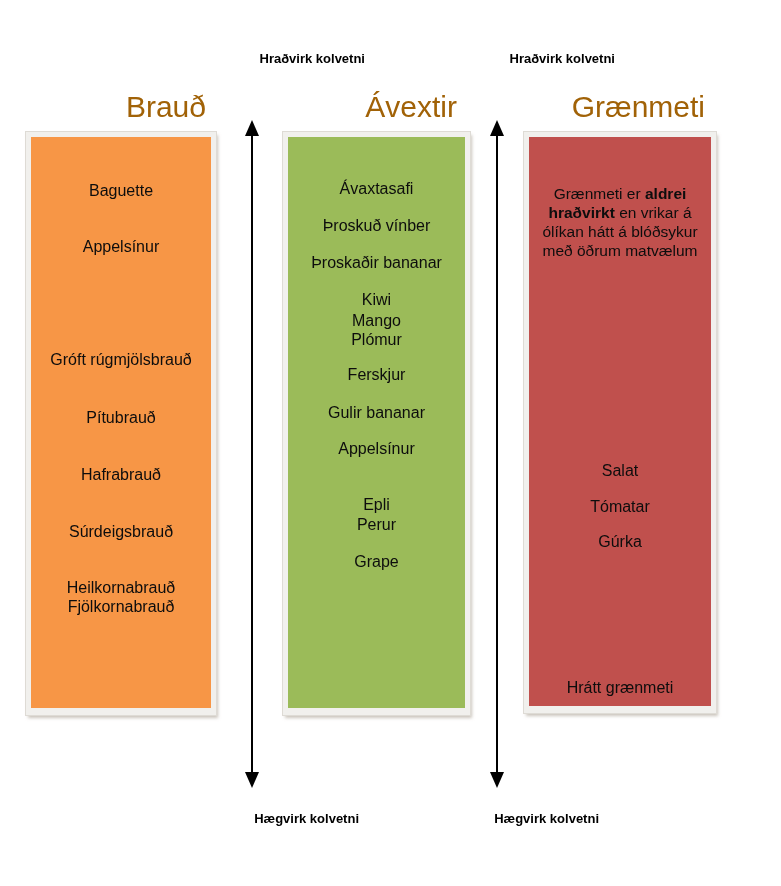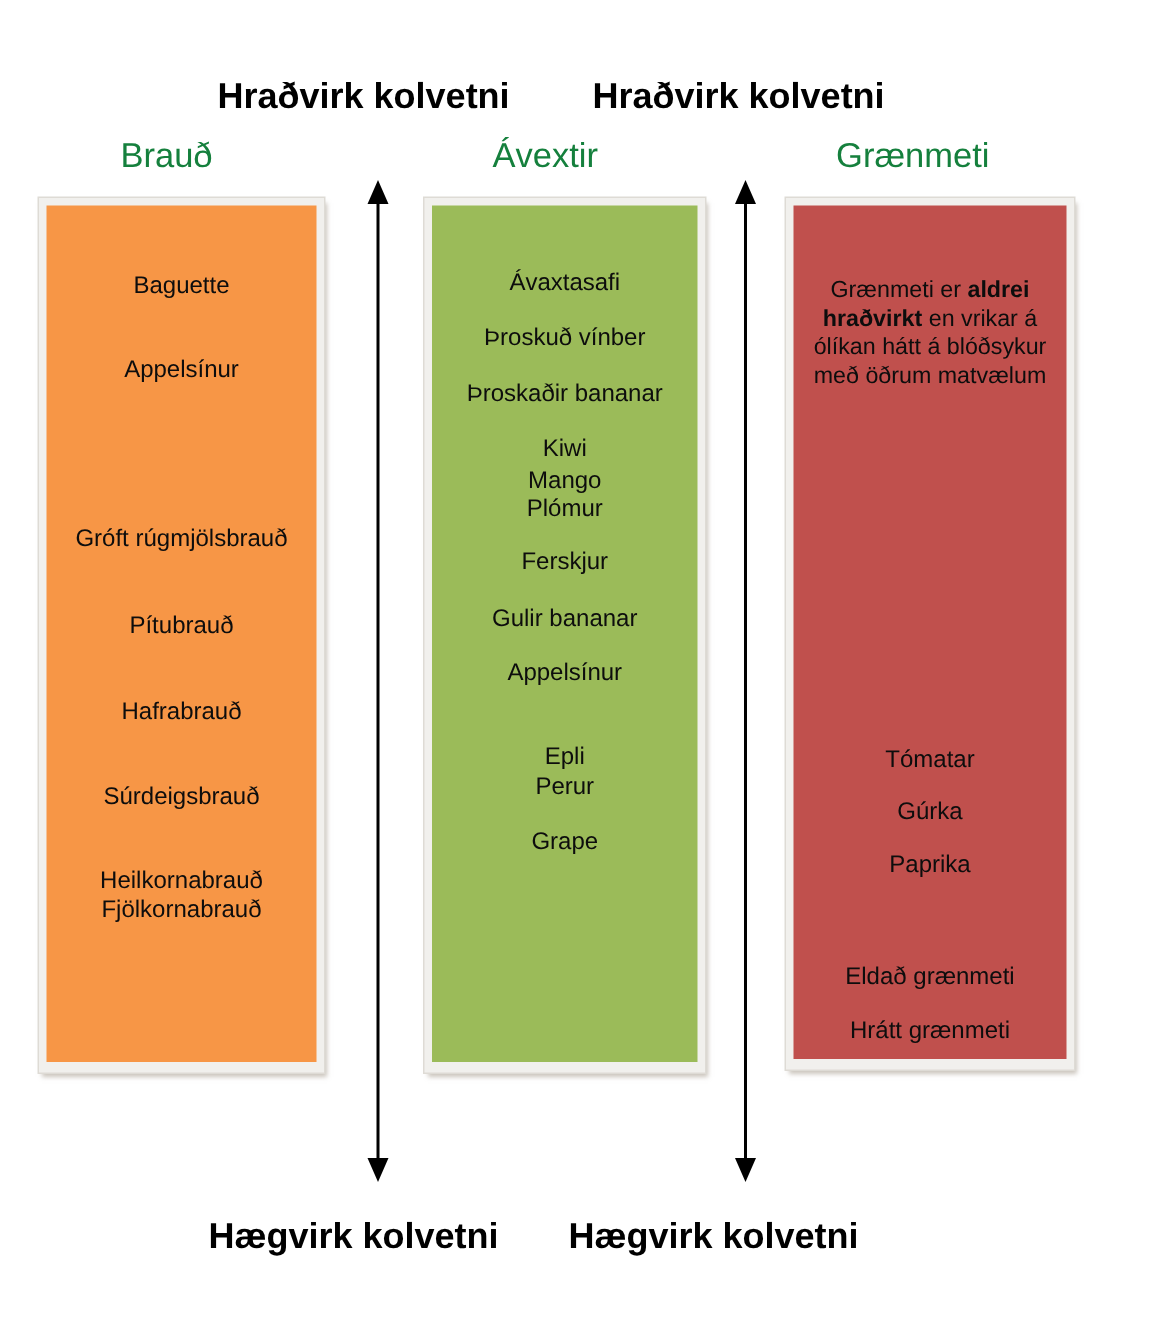--- a/index.html
+++ b/index.html
@@ -2,25 +2,25 @@
 <html><head>
 <meta charset="utf-8">
 <style>
   html,body{margin:0;padding:0;}
   body{
     width:781px;height:886px;position:relative;background:#ffffff;
     font-family:"Liberation Sans", sans-serif;color:#111;
     overflow:hidden;
   }
   .arrow-label{
-    position:absolute;width:220px;text-align:left;
-    font-size:24px;font-weight:bold;color:#000;white-space:nowrap;
+    position:absolute;width:220px;text-align:right;
+    font-size:13px;font-weight:bold;color:#000;white-space:nowrap;
   }
   .col-title{
-    position:absolute;text-align:center;font-size:23px;color:#15803d;
+    position:absolute;text-align:right;font-size:30px;color:#a16207;
     white-space:nowrap;
   }
   .panel{
     position:absolute;background:#f1f0ed;
     box-shadow:0 0 0 1px #dedbd5, 2px 3px 3px rgba(160,150,135,0.55);
   }
   .panel .fill{
     position:absolute;left:5px;right:5px;top:5px;bottom:7px;
   }
   .panel .item{
@@ -85,21 +85,20 @@
 </div>
 
 <div class="panel" style="left:524px;top:132px;width:192px;height:581px">
   <div class="fill" style="background: rgb(192, 80, 77);"></div>
   <div class="note" style="top:52px">
     <div><span>Grænmeti er </span><b>aldrei</b></div>
     <div><b>hraðvirkt</b><span> en vrikar á</span></div>
     <div><span>ólíkan hátt á blóðsykur</span></div>
     <div><span>með öðrum matvælum</span></div>
   </div>
+  <div class="item" style="top:329px">Salat</div>
   <div class="item" style="top:365px">Tómatar</div>
   <div class="item" style="top:400px">Gúrka</div>
-  <div class="item" style="top:435px">Paprika</div>
-  <div class="item" style="top:510px">Eldað grænmeti</div>
   <div class="item" style="top:546px">Hrátt grænmeti</div>
 </div>
 
 <div class="arrow-label" style="left:139px;top:811px">Hægvirk kolvetni</div>
 <div class="arrow-label" style="left:379px;top:811px">Hægvirk kolvetni</div>
 
 </body></html>

